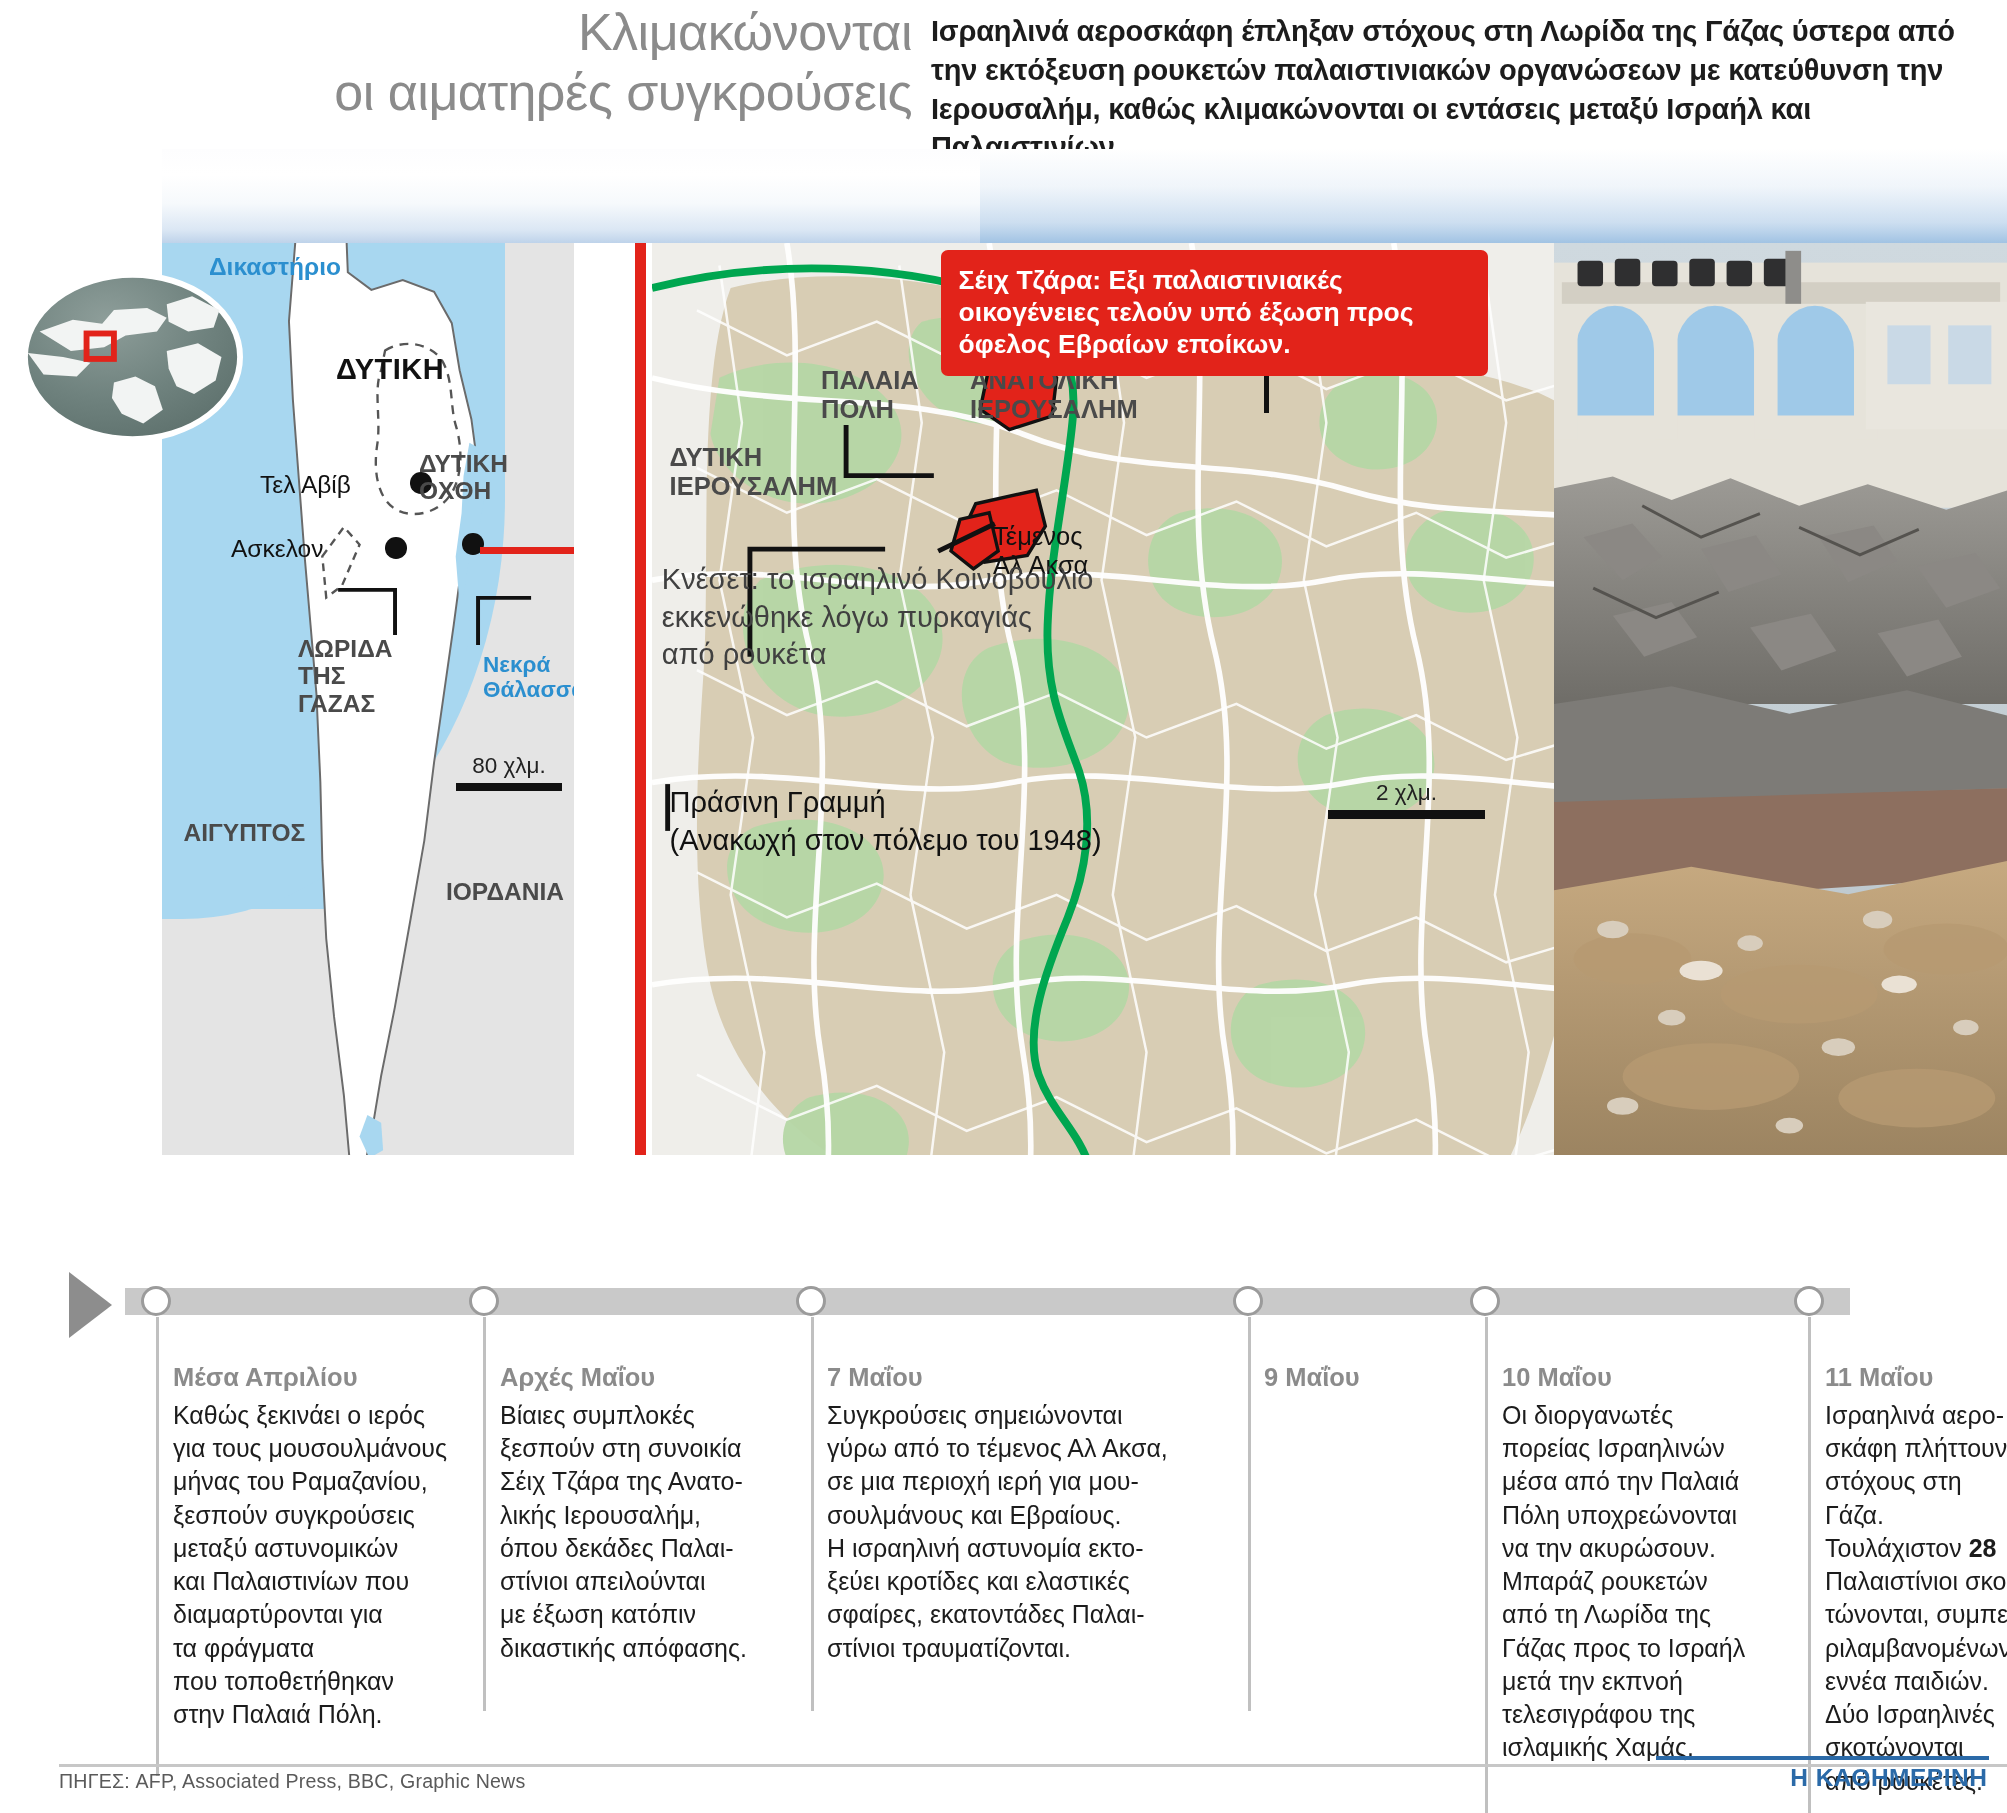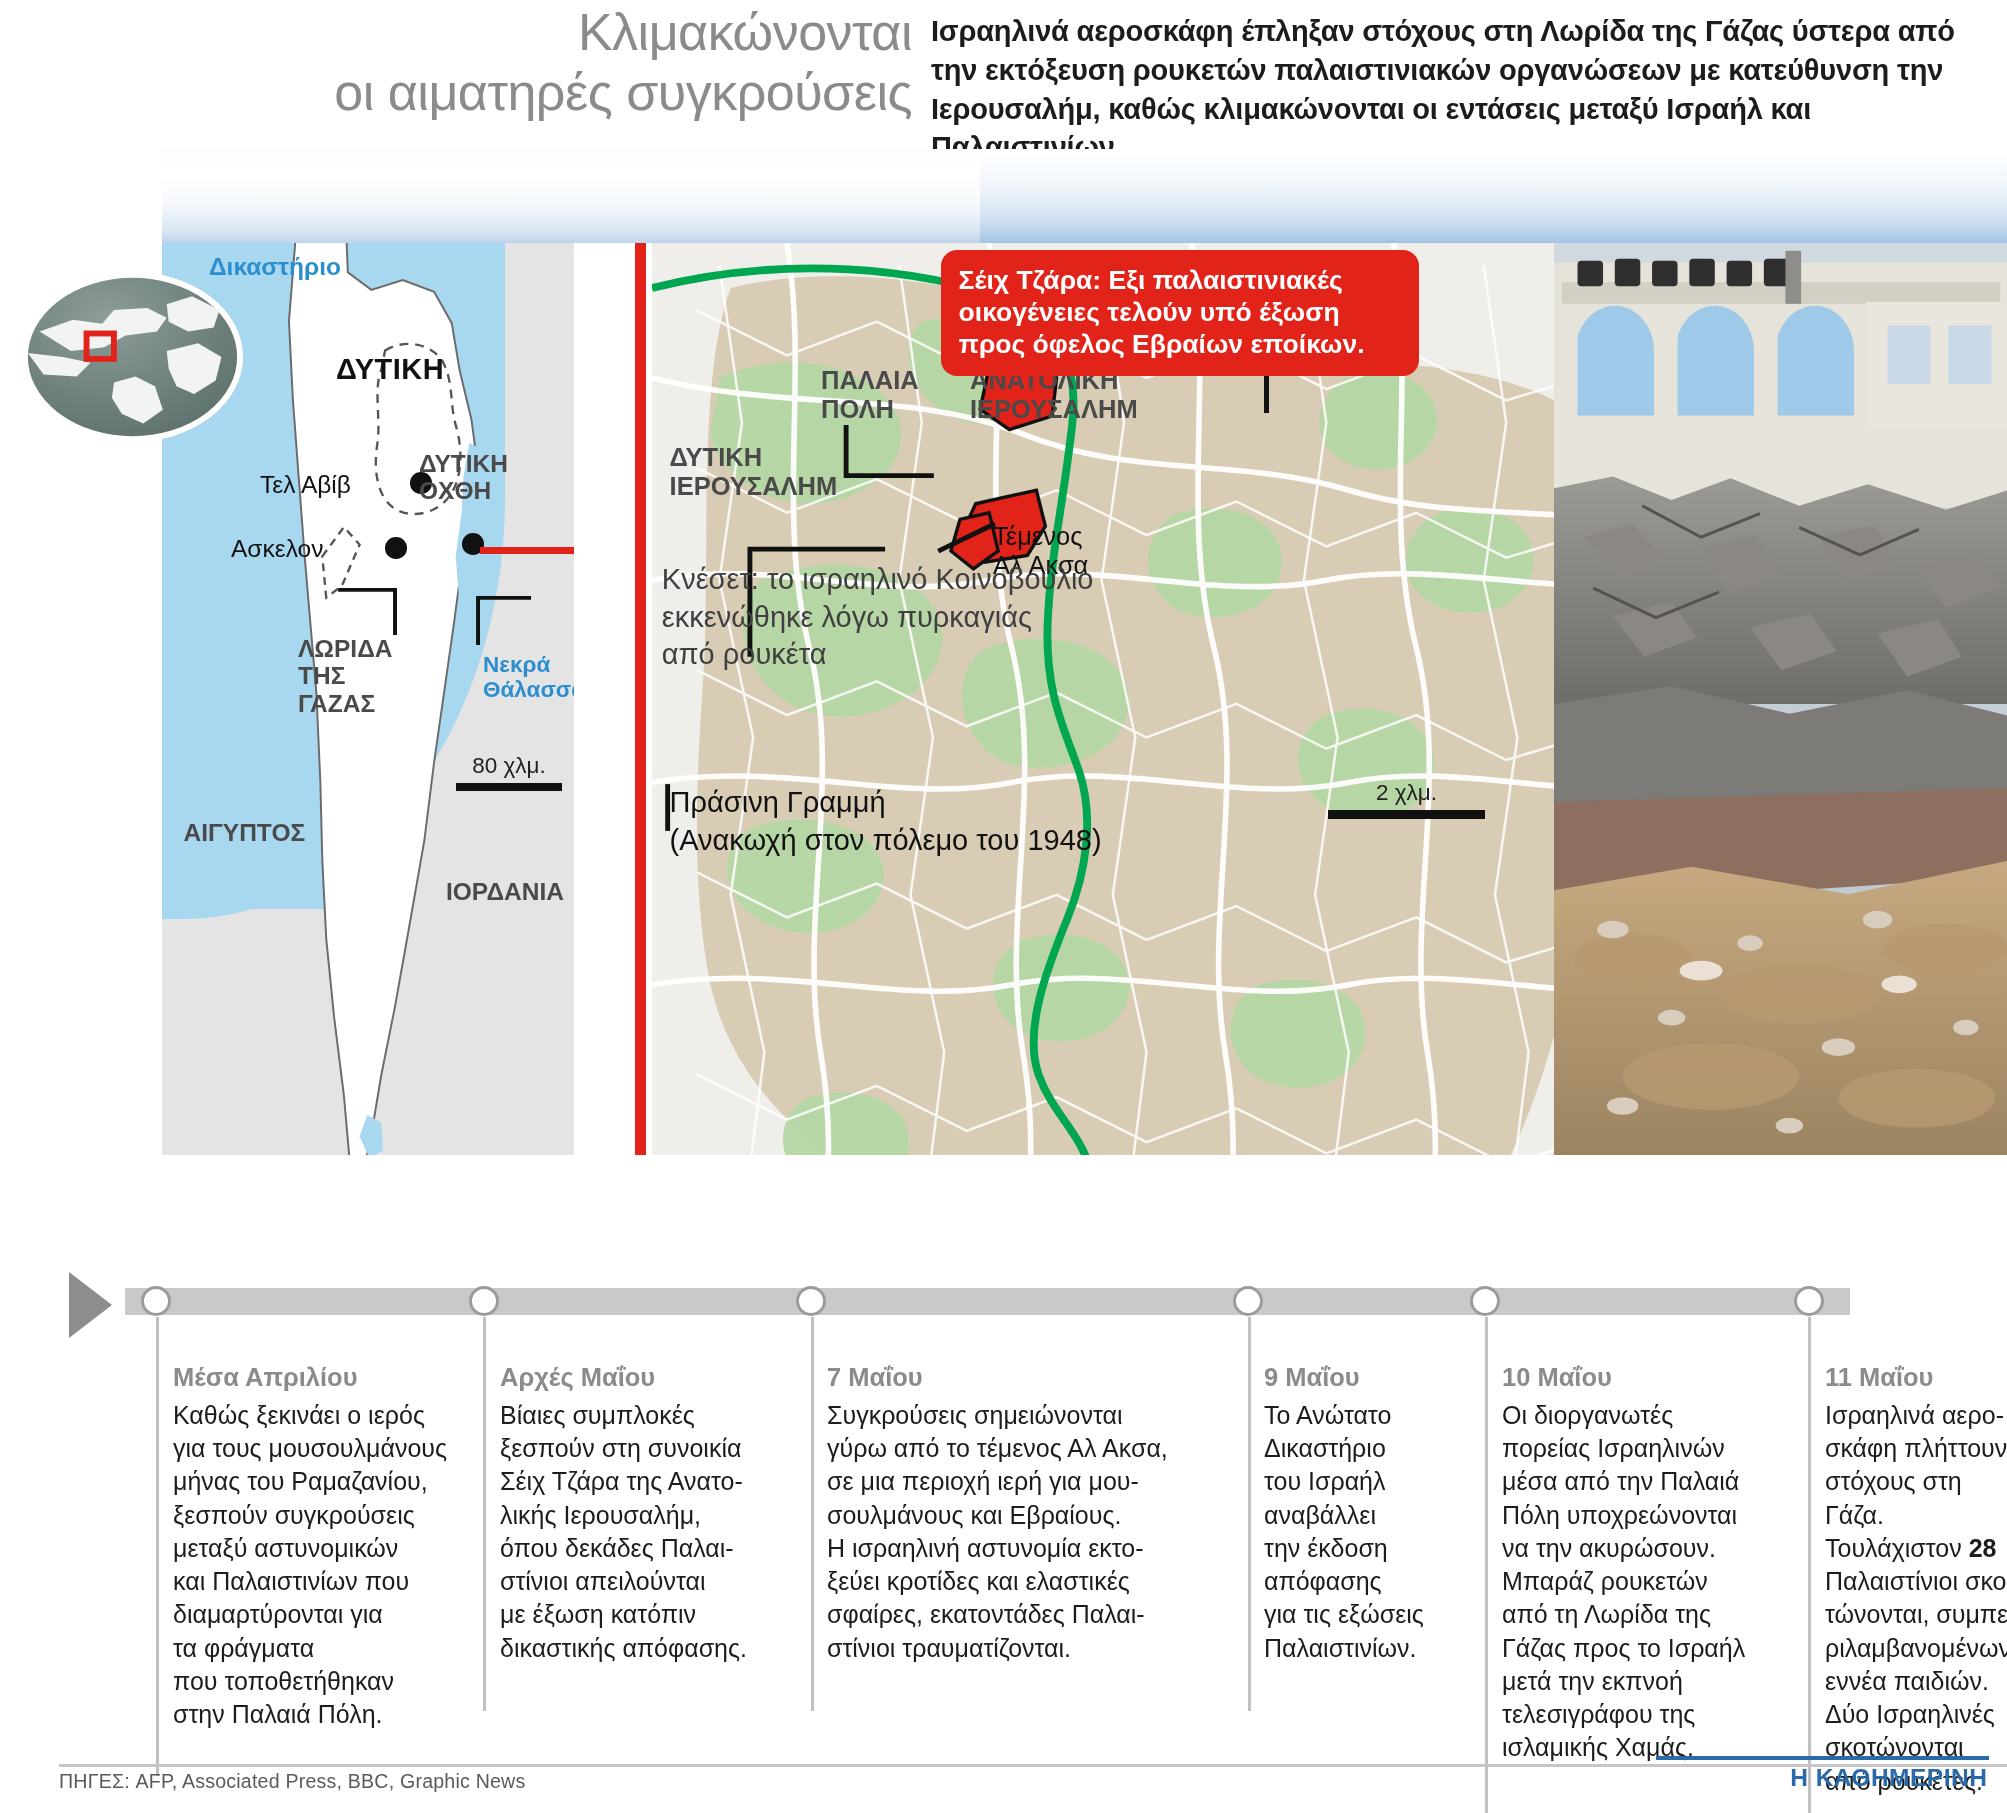--- a/index.html
+++ b/index.html
@@ -84,22 +84,22 @@
   .lbl-westjer { left: 17.6px; top: 200px; font-size: 25.5px; font-weight:700; color:#4a4a4a; line-height:1.12;}
   .lbl-alaqsa  { left: 341px; top: 279px; font-size: 25.5px; color:#111; line-height:1.12;}
   .knesset { left: 9.8px; top: 318px; font-size: 29px; color:#404040; line-height:1.3; font-weight:500;}
   .greenline-lbl { left: 17.6px; top: 541px; font-size: 29px; color:#111; line-height:1.3; font-weight:500;}
   .scale-j { position:absolute; left: 676px; top: 537px; }
   .scale-j .t { font-size: 22.5px; color:#222; text-align:center; margin-bottom:3.9px;}
   .scale-j .bar { width: 157px; height: 8.8px; background:#111; }
 
   
   .callout {
-    position:absolute; left: 941px; top: 250px; width: 478px;
-    background:#e2231a; color:#fff; border-radius: 16px;
+    position:absolute; left: 941px; top: 250px; width: 547px;
+    background:#e2231a; color:#fff; border-radius: 7px;
     padding: 13.7px 17.6px 15.7px 17.6px;
     font-size: 26.5px; line-height: 1.22; font-weight: 600;
   }
   .callout b { font-weight: 800; }
   .callout-stem { position:absolute; left:1264px; top:344px; width:4.9px; height:69px; background:#111; }
 
   
   .photo { position:absolute; left: 1554px; top: 243px; width: 454px; height: 912px; overflow:hidden; background:#b9a288; }
 
   
@@ -461,28 +461,20 @@
 σε μια περιοχή ιερή για μου-
 σουλμάνους και Εβραίους.
 Η ισραηλινή αστυνομία εκτο-
 ξεύει κροτίδες και ελαστικές
 σφαίρες, εκατοντάδες Παλαι-
 στίνιοι τραυματίζονται.</div>
     </div>
 
     <div class="tl-col" style="left:1264px;width:211px;">
       <div class="tl-date">9 Μαΐου</div>
-      <div class="tl-body">Το Ανώτατο
-Δικαστήριο
-του Ισραήλ
-αναβάλλει
-την έκδοση
-απόφασης
-για τις εξώσεις
-Παλαιστινίων.</div>
     </div>
 
     <div class="tl-col" style="left:1502px;width:294px;">
       <div class="tl-date">10 Μαΐου</div>
       <div class="tl-body">Οι διοργανωτές
 πορείας Ισραηλινών
 μέσα από την Παλαιά
 Πόλη υποχρεώνονται
 να την ακυρώσουν.
 Μπαράζ ρουκετών

